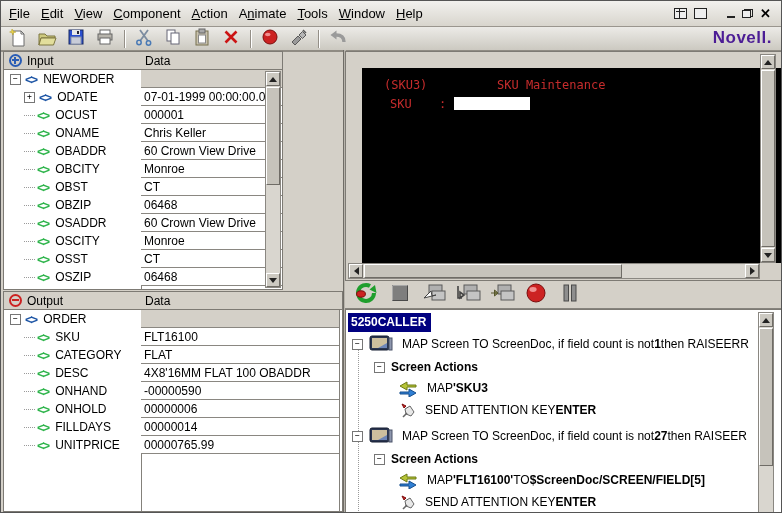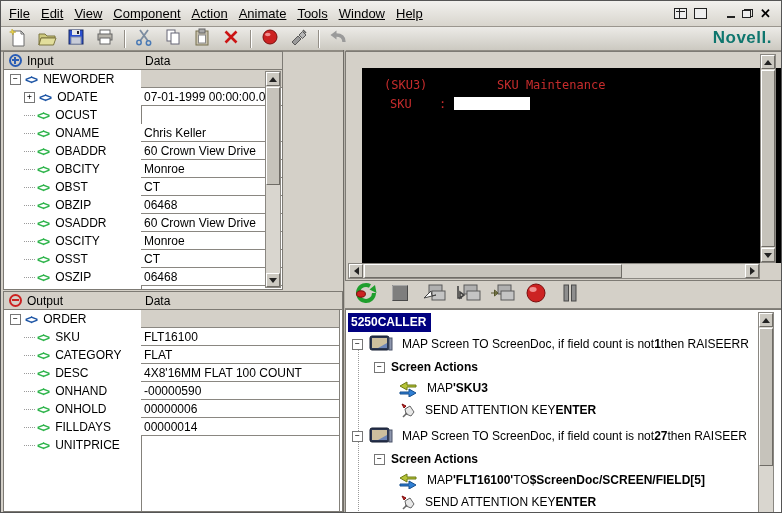--- a/index.html
+++ b/index.html
@@ -23,21 +23,21 @@
   .wc-restore:after{content:"";position:absolute;left:0;bottom:0;width:7px;height:6px;border:1px solid #222;background:#eee;}
   .wc-close{font-size:13px;font-weight:bold;line-height:11px;}
 
   
   .toolbar{position:absolute;left:0;top:26px;right:0;height:23px;
     background:linear-gradient(#ecebe7,#ccc9c1);border-bottom:2px solid #8f8b83;
     display:flex;align-items:center;padding-left:5px;}
   .tbtn{width:24px;height:20px;margin-right:5px;display:flex;align-items:center;justify-content:center;}
   .tsep{width:1px;height:18px;background:#948f87;border-right:1px solid #fff;margin:0 6px 0 2px;}
   .brand{position:absolute;top:27px;right:9px;font-weight:bold;font-size:17px;
-    color:#0f766e;letter-spacing:.5px;z-index:5;}
+    color:#4c1d95;letter-spacing:.5px;z-index:5;}
 
   
   .panel{position:absolute;background:#fff;border:1px solid #7d7a74;box-sizing:border-box;overflow:hidden;}
   .phead{position:absolute;left:0;top:0;right:0;height:18px;background:#d4d0c8;
     border-bottom:1px solid #7d7a74;display:flex;align-items:center;padding-left:5px;box-sizing:border-box;}
   .phead .ptitle{margin-left:5px;font-size:12px;}
   .pcol2{position:absolute;top:2px;font-size:12px;}
   .vline{position:absolute;top:0;bottom:0;width:1px;background:#84817b;}
 
   .rows{position:absolute;left:0;right:0;}
@@ -89,21 +89,21 @@
   .arow .seg-b{font-weight:bold;}
   .alabel{font-weight:bold;}
   .guide{position:absolute;width:0;border-left:1px dotted #9a9a9a;}
 </style>
 </head>
 <body>
 
 <div class="app">
 
   <div class="menubar">
-    <div id="menu-items" style="display:flex;align-items:center;text-decoration:underline;">
+    <div id="menu-items" style="display:flex;align-items:center;">
         <span class="menu-item"><u>F</u>ile</span>
         <span class="menu-item"><u>E</u>dit</span>
         <span class="menu-item"><u>V</u>iew</span>
         <span class="menu-item"><u>C</u>omponent</span>
         <span class="menu-item"><u>A</u>ction</span>
         <span class="menu-item">A<u>n</u>imate</span>
         <span class="menu-item"><u>T</u>ools</span>
         <span class="menu-item"><u>W</u>indow</span>
         <span class="menu-item"><u>H</u>elp</span>
       </div>
@@ -220,20 +220,21 @@
             <span class="tlabel">ODATE</span>
           </div>
           <div class="dcell" style="left: 137px; width: 182px;">07-01-1999 00:00:00.000</div>
         </div>
         <div class="trow">
           <div class="tcell" style="padding-left: 20px;">
             <div class="stub"></div>
             <span class="node-glyph g-green">&lt;&gt;</span>
             <span class="tlabel">OCUST</span>
           </div>
+          <div class="dcell" style="left: 137px; width: 182px;">000001</div>
         </div>
         <div class="trow">
           <div class="tcell" style="padding-left: 20px;">
             <div class="stub"></div>
             <span class="node-glyph g-green">&lt;&gt;</span>
             <span class="tlabel">ONAME</span>
           </div>
           <div class="dcell" style="left: 137px; width: 182px;">Chris Keller</div>
         </div>
         <div class="trow">
@@ -344,21 +345,21 @@
             <span class="tlabel">CATEGORY</span>
           </div>
           <div class="dcell" style="left: 137px; width: 198px;">FLAT</div>
         </div>
         <div class="trow">
           <div class="tcell" style="padding-left: 20px;">
             <div class="stub"></div>
             <span class="node-glyph g-green">&lt;&gt;</span>
             <span class="tlabel">DESC</span>
           </div>
-          <div class="dcell" style="left: 137px; width: 198px;">4X8'16MM FLAT 100 COUNT</div>
+          <div class="dcell" style="left: 137px; width: 198px;">4X8'16MM FLAT 100 OBADDR</div>
         </div>
         <div class="trow">
           <div class="tcell" style="padding-left: 20px;">
             <div class="stub"></div>
             <span class="node-glyph g-green">&lt;&gt;</span>
             <span class="tlabel">ONHAND</span>
           </div>
           <div class="dcell" style="left: 137px; width: 198px;">-00000590</div>
         </div>
         <div class="trow">
@@ -376,20 +377,21 @@
             <span class="tlabel">FILLDAYS</span>
           </div>
           <div class="dcell" style="left: 137px; width: 198px;">00000014</div>
         </div>
         <div class="trow">
           <div class="tcell" style="padding-left: 20px;">
             <div class="stub"></div>
             <span class="node-glyph g-green">&lt;&gt;</span>
             <span class="tlabel">UNITPRICE</span>
           </div>
+          <div class="dcell" style="left: 137px; width: 198px;">00000765.99</div>
         </div>
       </div>
   </div>
 
   <div style="position:absolute;left:342px;top:49px;bottom:0;width:2px;background:#b8b4ac;border-left:1px solid #6f6c66;"></div>
 
   <div class="panel" style="left:344px;top:50px;width:437px;height:230px;background:#d4d0c8;">
     <div class="term-screen">
       <span class="tspan" style="left:22px;top:10px;">(SKU3)</span>
       <span class="tspan" style="left:135px;top:10px;">SKU Maintenance</span>

